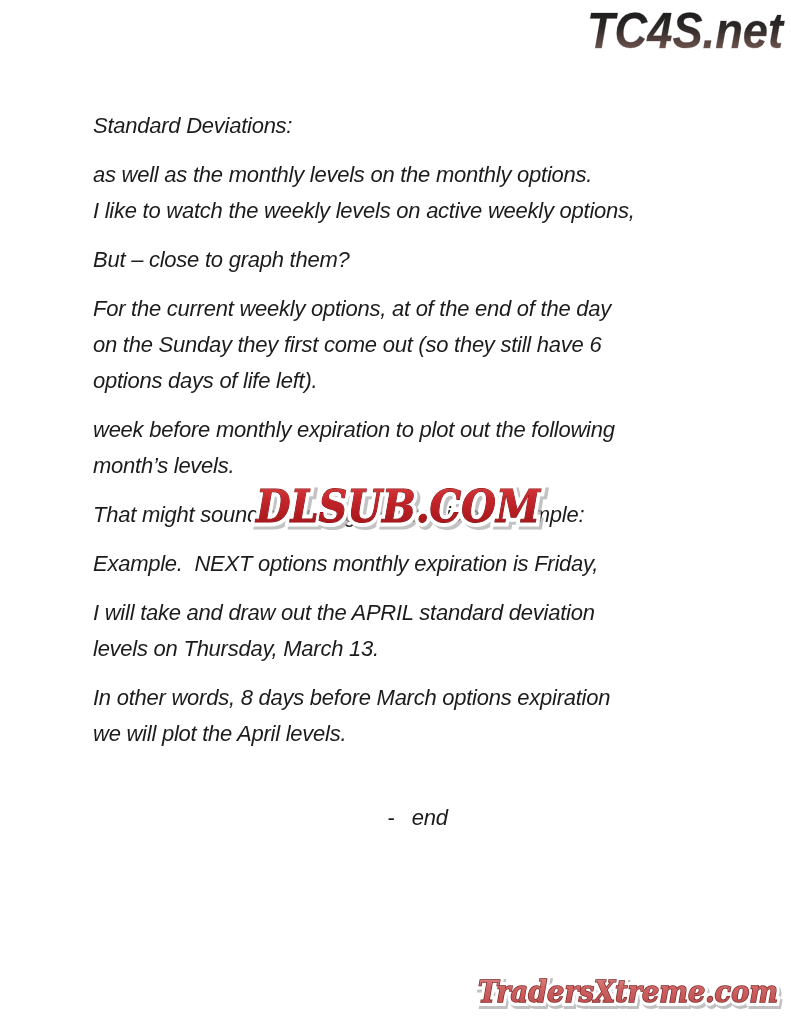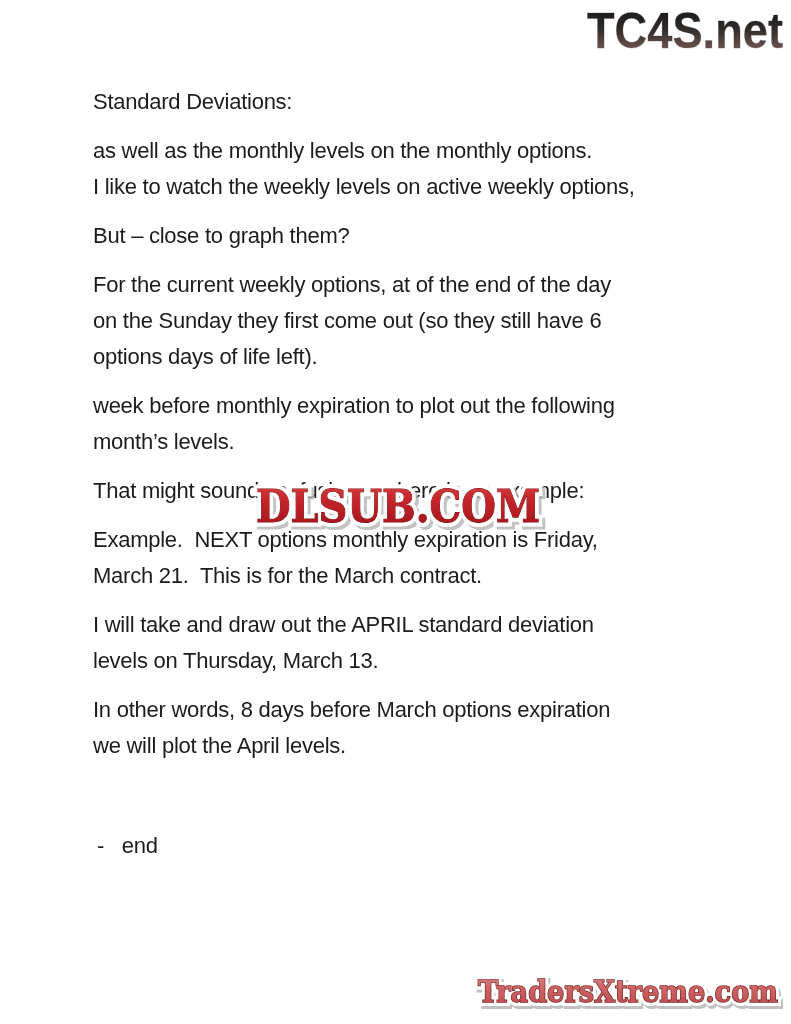--- a/index.html
+++ b/index.html
@@ -3,37 +3,39 @@
 <meta charset="utf-8">
 <style>
   html, body { margin: 0; padding: 0; background: #e9e9e9; }
   .page {
     position: relative;
     width: 791px;
     height: 1024px;
     background: #ffffff;
     overflow: hidden;
     font-family: "Liberation Sans", "DejaVu Sans", sans-serif;
+    font-style: italic;
   }
   .content {
     position: absolute;
-    top: 84px;
+    top: 108px;
     left: 93px;
     width: 645px;
     color: #1c1c1c;
     font-size: 22px;
     line-height: 36px;
     letter-spacing: -0.25px;
   }
   .para { margin: 0 0 13px 0; }
   .line { display: block; white-space: pre-wrap; }
   .end-marker {
-    margin-top: 64px;
+    margin-top: 48px;
     margin-left: 4px;
     white-space: pre-wrap;
+    text-align: center;
   }
   .logo-tc4s {
     position: absolute;
     top: 2px;
     left: 579px;
   }
   .watermark-dlsub {
     position: absolute;
     top: 472px;
     left: 248px;
@@ -80,21 +82,20 @@
     </p>
     <p class="para">
       <span class="line">week before monthly expiration to plot out the following</span>
       <span class="line">month’s levels.</span>
     </p>
     <p class="para">
       <span class="line">That might sound confusing, so here is an example:</span>
     </p>
     <p class="para">
       <span class="line">Example.  NEXT options monthly expiration is Friday,</span>
-      <span class="line">March 21.  This is for the March contract.</span>
     </p>
     <p class="para">
       <span class="line">I will take and draw out the APRIL standard deviation</span>
       <span class="line">levels on Thursday, March 13.</span>
     </p>
     <p class="para">
       <span class="line">In other words, 8 days before March options expiration</span>
       <span class="line">we will plot the April levels.</span>
     </p>
     <div class="end-marker">-   end</div>

